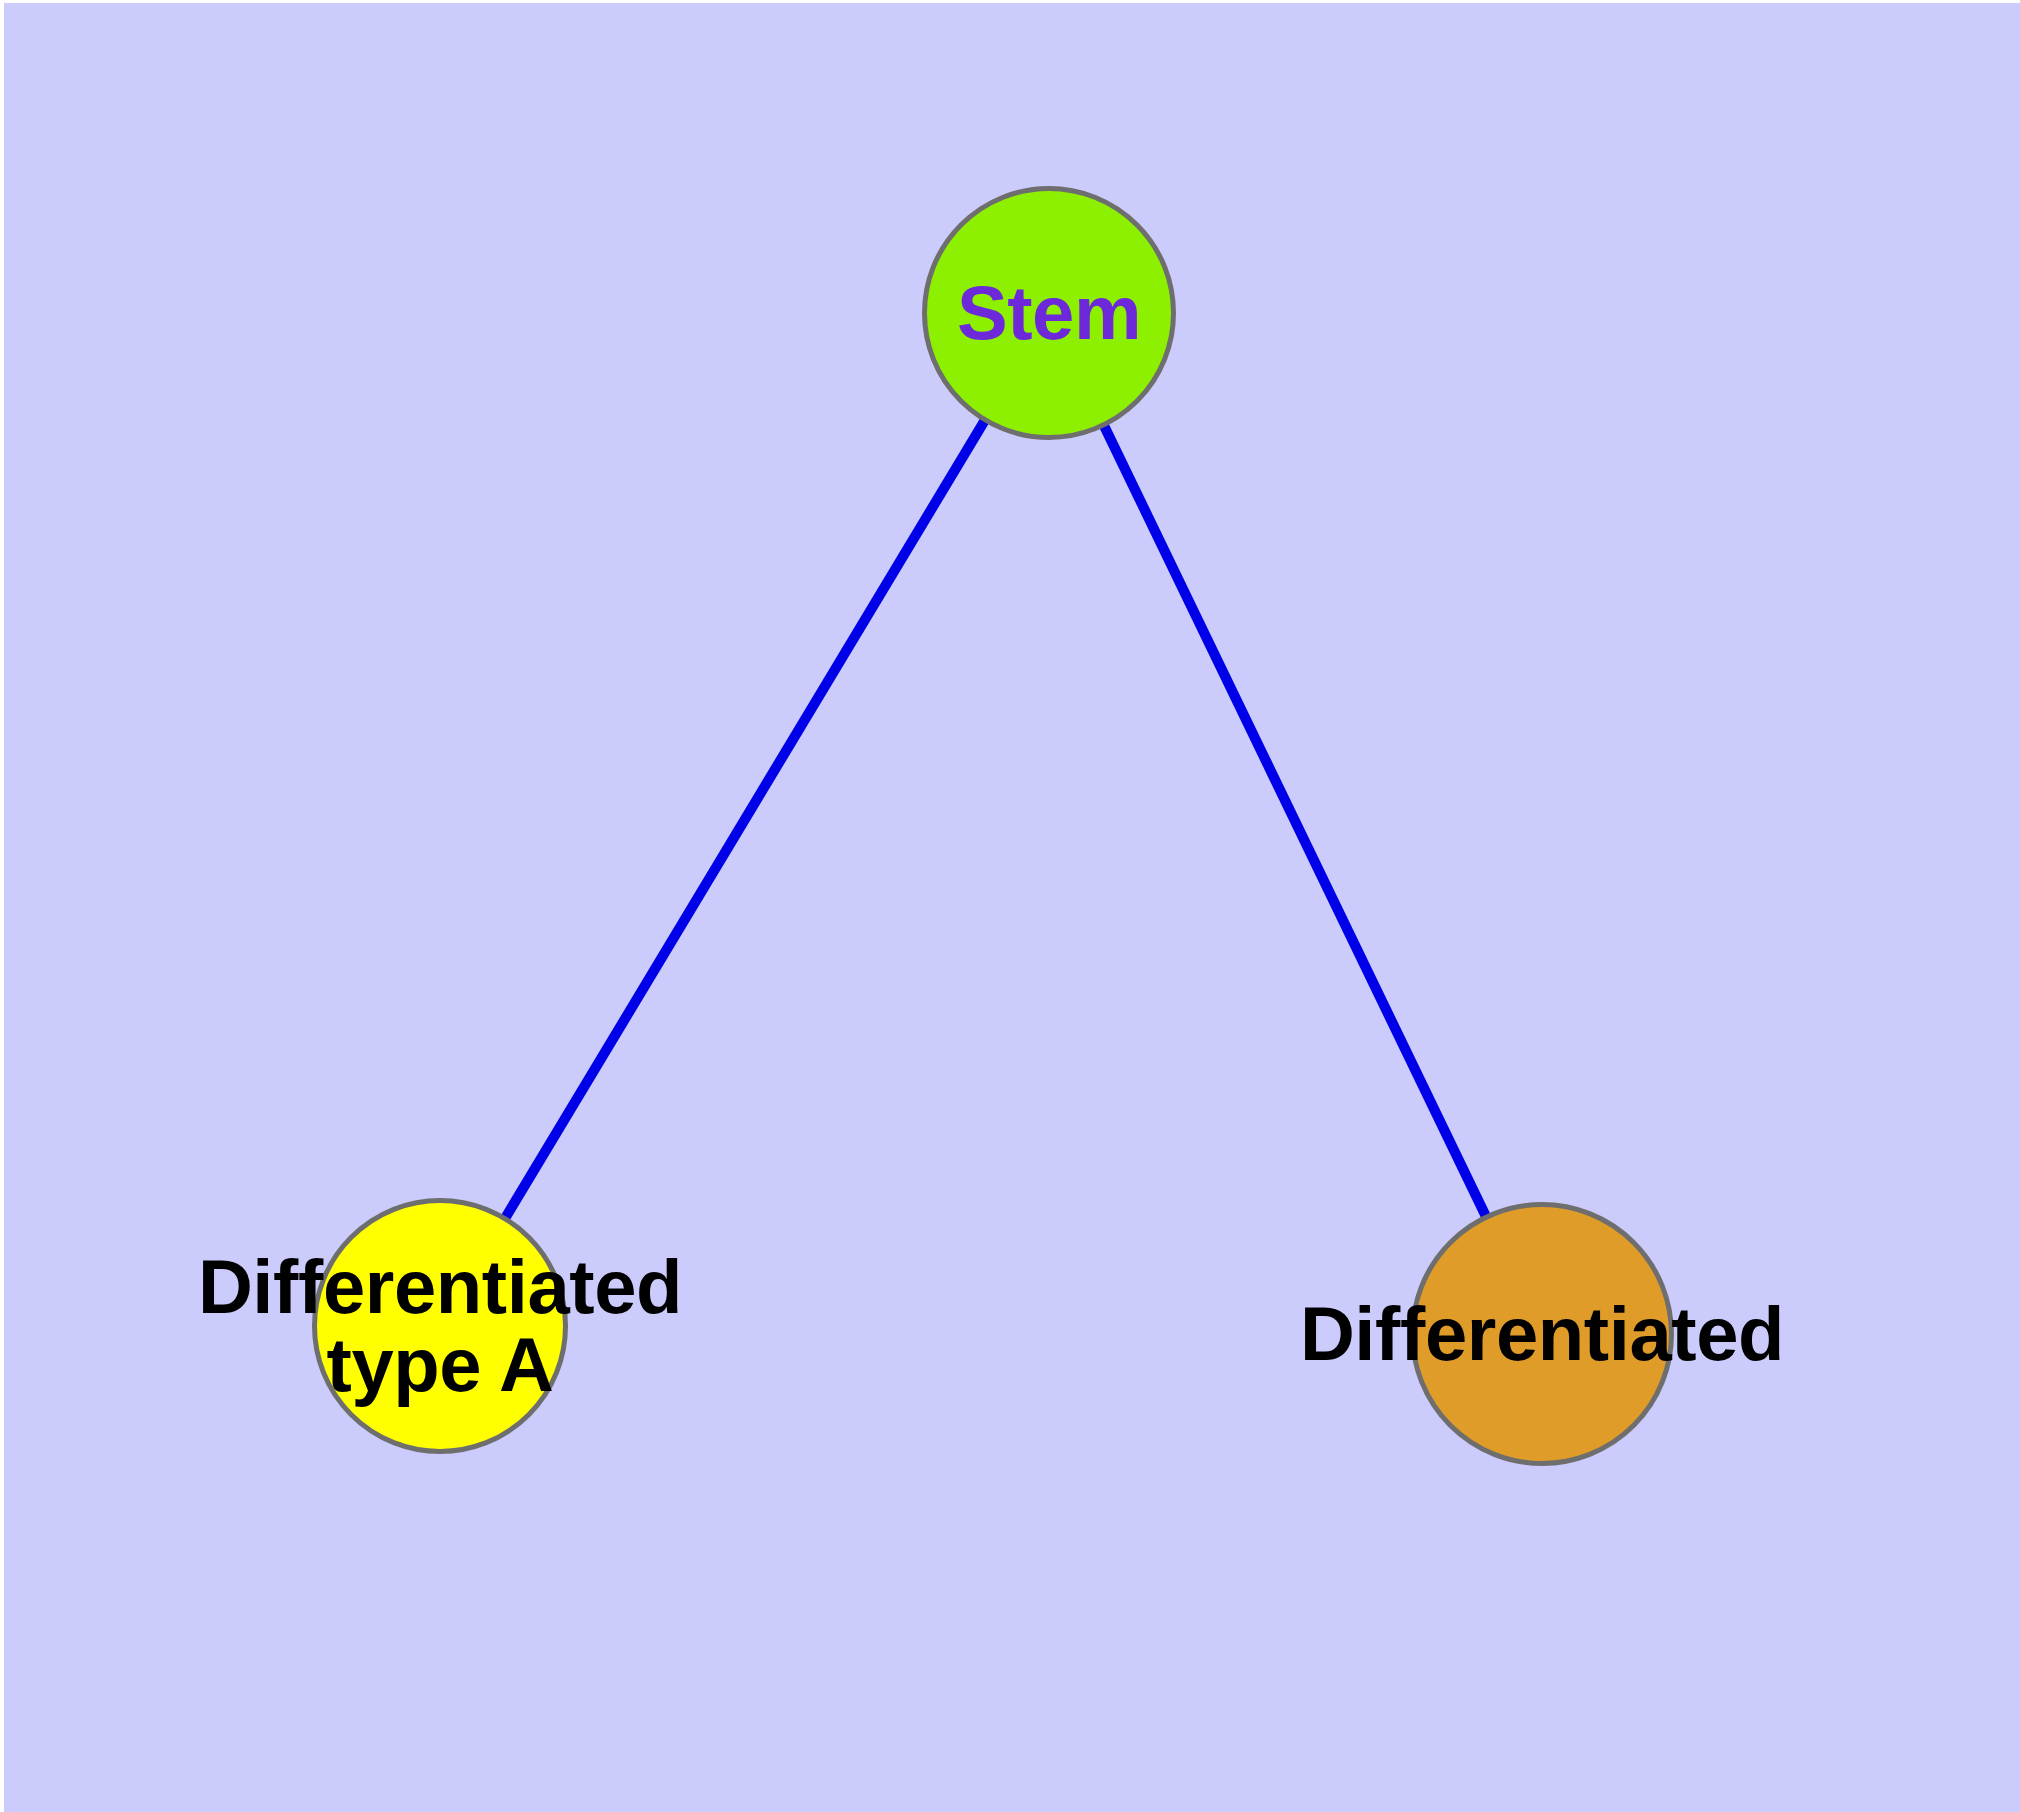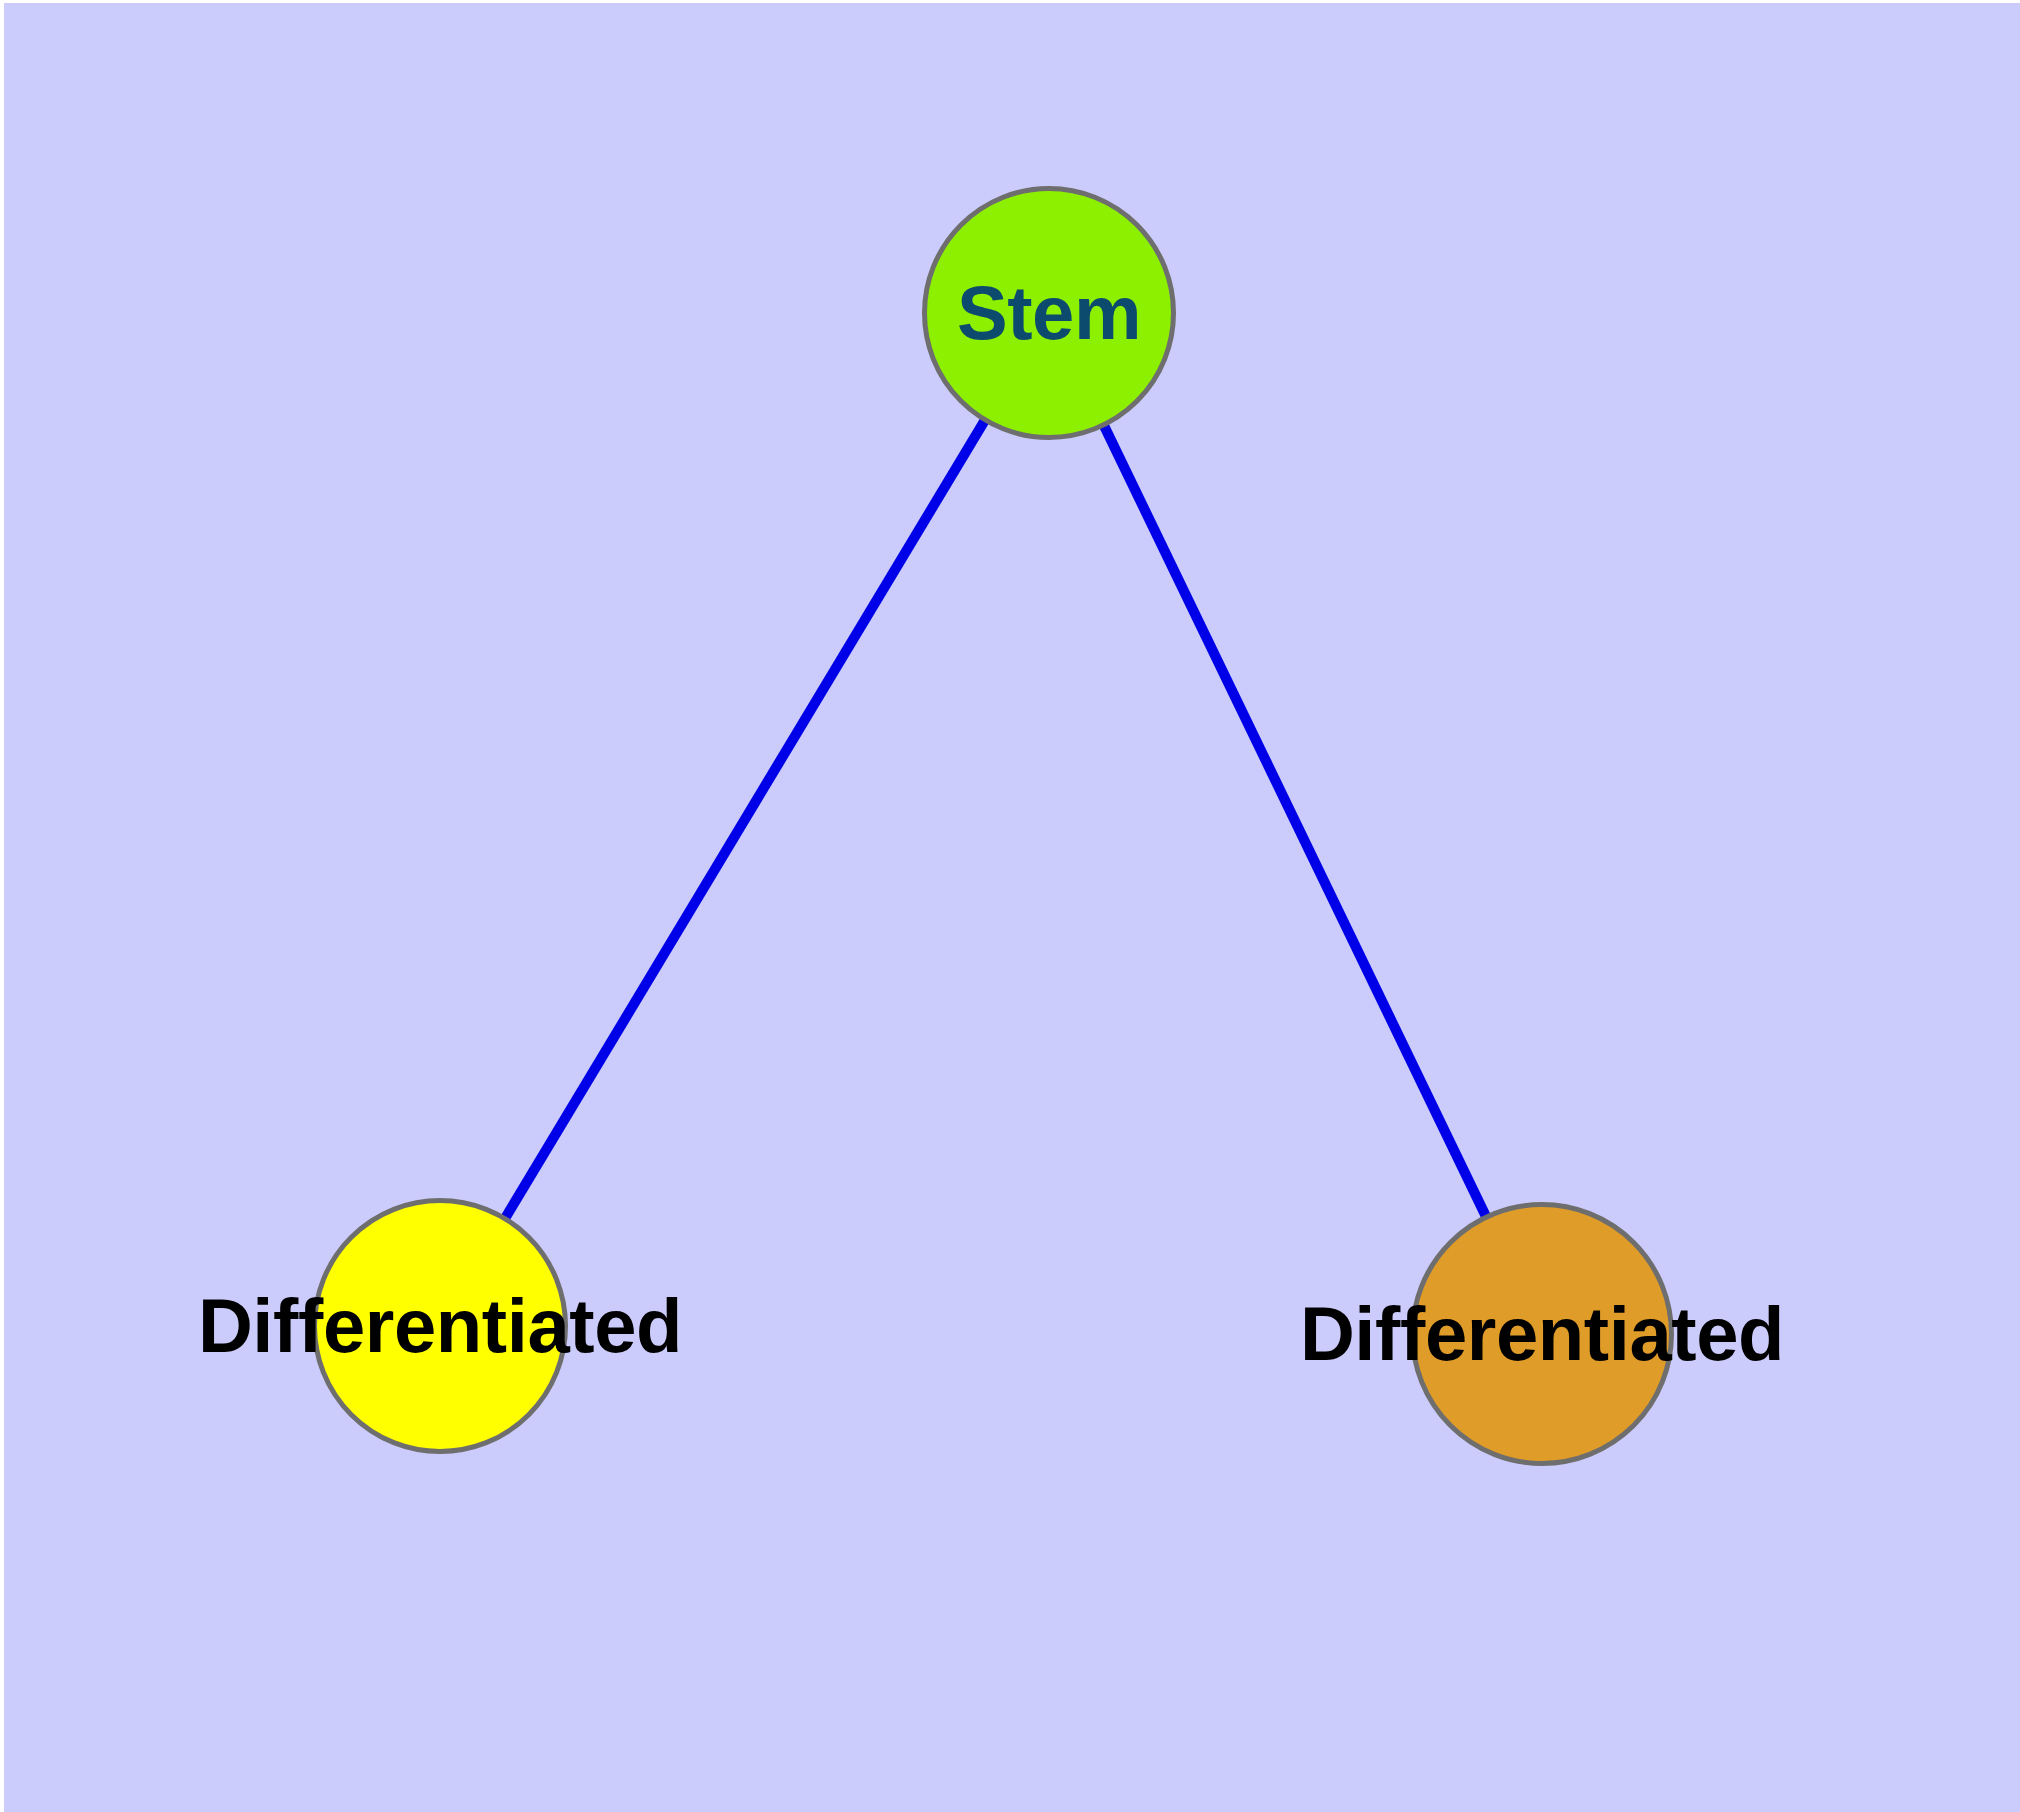--- a/index.html
+++ b/index.html
@@ -58,29 +58,30 @@
 
   <div id="canvas-bg" style="background: rgb(204, 204, 252);"></div>
 
   <svg id="graph-svg" viewBox="0 0 2384 2138">
     <line id="edge-0" x1="1238" y1="369" x2="519" y2="1565" stroke="#0000e8" stroke-width="12" stroke-linecap="butt"></line>
     <line id="edge-1" x1="1238" y1="369" x2="1820" y2="1574" stroke="#0000e8" stroke-width="12" stroke-linecap="butt"></line>
   </svg>
 
   <div class="node-group" id="node-0" style="left: 922px; top: 186px; width: 254px; height: 254px;">
     <div class="node-circle" style="left: 0px; top: 0px; width: 254px; height: 254px; background: rgb(140, 240, 0); border-color: rgb(110, 110, 110); border-width: 5.1px;"></div>
-    <div class="node-label" style="left: 127px; top: 127px; font-size: 76px; color: #0c4a6e;">
+    <div class="node-label" style="left: 127px; top: 127px; font-size: 76px; color: #6d28d9;">
       <span class="lbl-line">Stem</span>
     </div>
   </div>
 
   <div class="node-group" id="node-1" style="left: 312px; top: 1198px; width: 256px; height: 256px;">
     <div class="node-circle" style="left: 0px; top: 0px; width: 256px; height: 256px; background: rgb(255, 255, 0); border-color: rgb(110, 110, 110); border-width: 5.1px;"></div>
     <div class="node-label" style="left: 128px; top: 128px; font-size: 76px; color: rgb(0, 0, 0);">
       <span class="lbl-line">Differentiated</span>
+      <span class="lbl-line">type A</span>
     </div>
   </div>
 
   <div class="node-group" id="node-2" style="left: 1410px; top: 1202px; width: 264px; height: 264px;">
     <div class="node-circle" style="left: 0px; top: 0px; width: 264px; height: 264px; background: rgb(224, 156, 40); border-color: rgb(110, 110, 110); border-width: 5.1px;"></div>
     <div class="node-label" style="left: 132px; top: 132px; font-size: 76px; color: rgb(0, 0, 0);">
       <span class="lbl-line">Differentiated</span>
     </div>
   </div>
 

